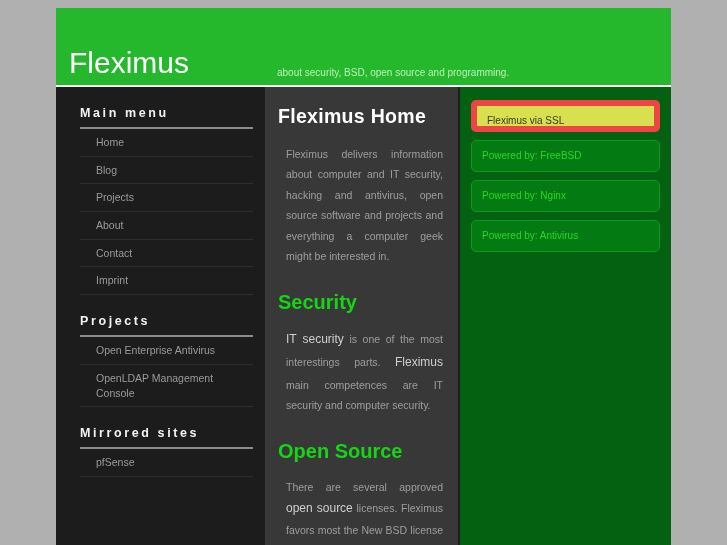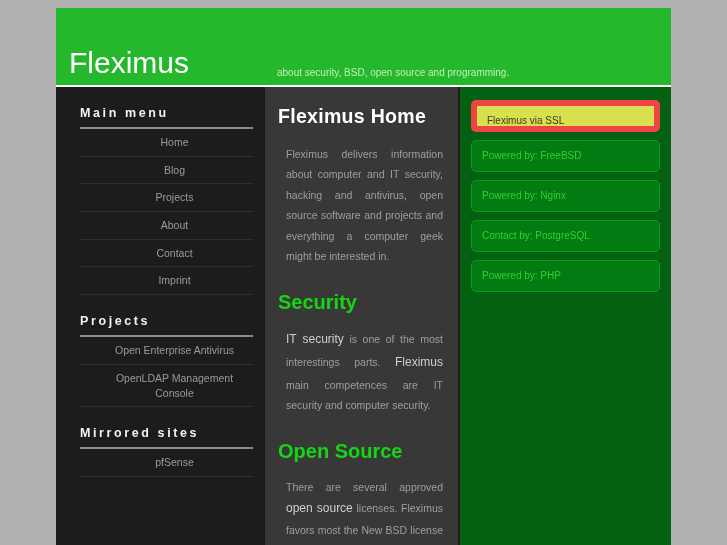--- a/index.html
+++ b/index.html
@@ -108,21 +108,20 @@
   .side-list li {
     border-bottom: 1px solid #2e2e2e;
   }
   .side-list a {
     display: block;
     padding: 6px 0 6px 16px;
     font-size: 10.5px;
     color: #9a9a9a;
     text-decoration: none;
     line-height: 1.4;
-    text-align: center;
   }
 
   
   .main-inner {
     padding: 18px 13px 0 13px;
   }
   .main-title {
     font-size: 19.5px;
     font-weight: bold;
     color: #ffffff;
@@ -250,19 +249,18 @@
         <h2 class="main-h2">Open Source</h2>
         <p class="main-p"><span>There are several approved </span><strong>open source</strong><span> licenses. Fleximus favors most the New BSD license and the MIT</span></p>
       </div>
     </div>
 
     <div class="col-right">
       <div class="right-inner">
         <a href="#" class="badge badge-ssl">Fleximus via SSL</a>
         <a href="#" class="badge badge-green">Powered by: FreeBSD</a>
         <a href="#" class="badge badge-green">Powered by: Nginx</a>
-        <a href="#" class="badge badge-green">Contact by: PostgreSQL</a>
-        <a href="#" class="badge badge-green">Powered by: PHP</a>
+        <a href="#" class="badge badge-green">Powered by: Antivirus</a>
       </div>
     </div>
 
   </div>
 </div>
 
 </body></html>

